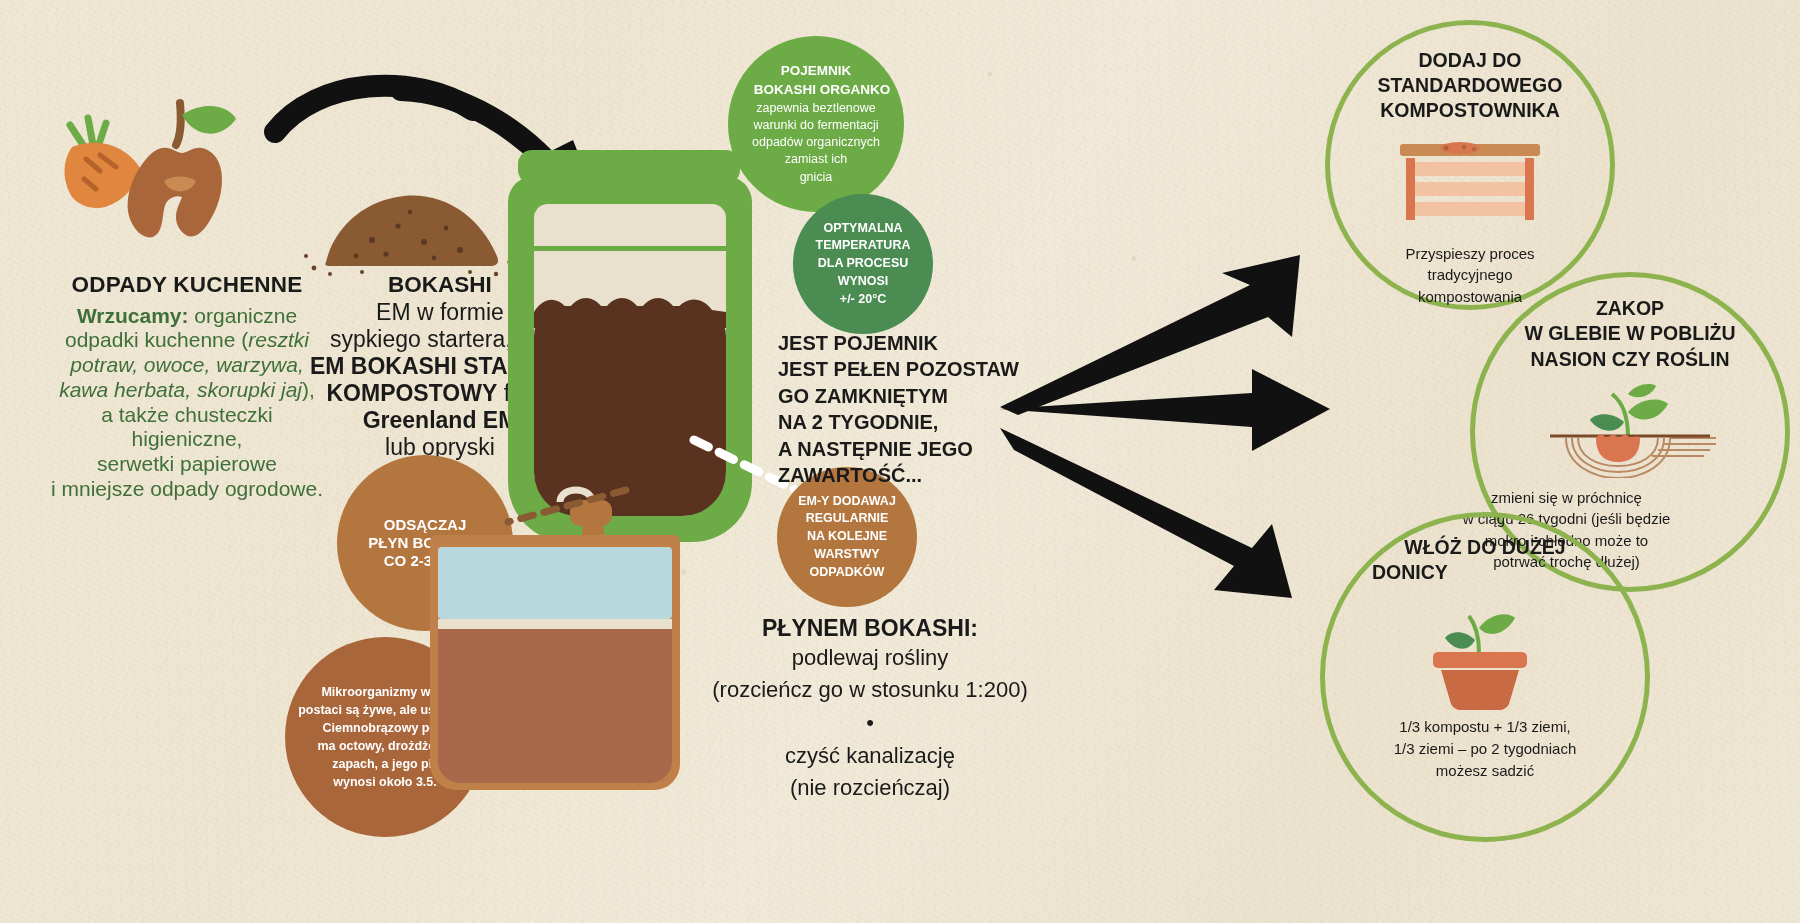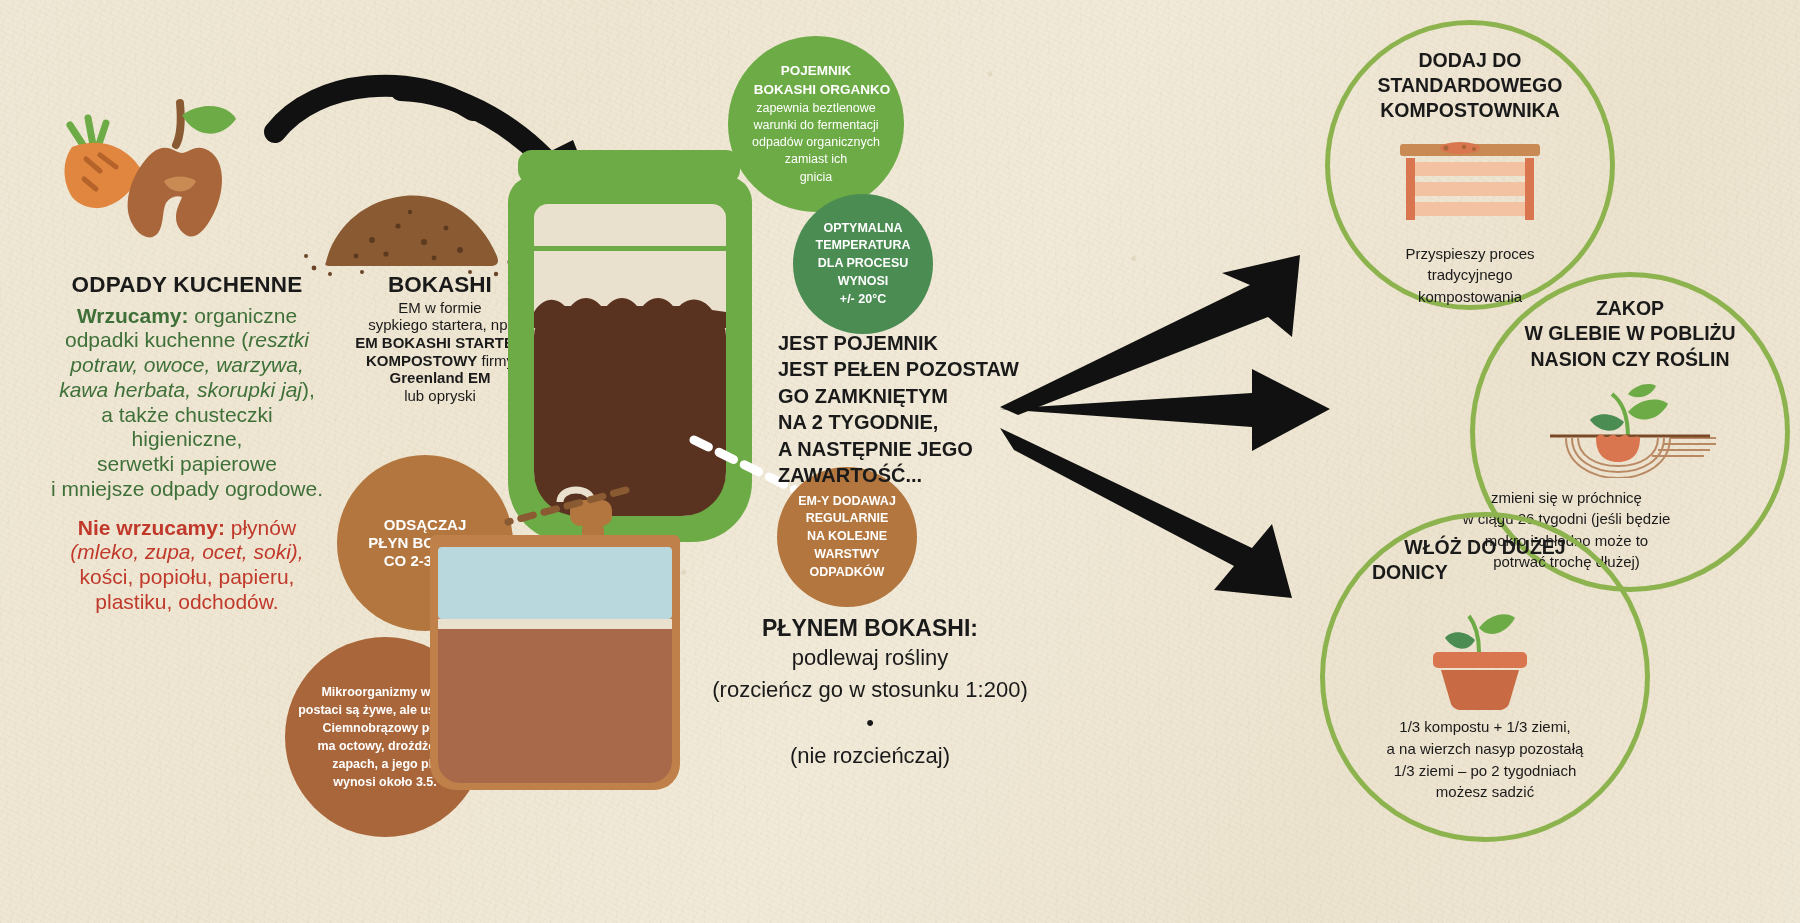--- a/index.html
+++ b/index.html
@@ -118,28 +118,20 @@
       <div>
         <span>odpadki kuchenne (</span><span class="ital">resztki</span>
       </div>
       <div class="ital">potraw, owoce, warzywa,</div>
       <div>
         <span class="ital">kawa herbata, skorupki jaj</span><span>),</span>
       </div>
       <div>a także chusteczki higieniczne,</div>
       <div>serwetki papierowe</div>
       <div>i mniejsze odpady ogrodowe.</div>
-    </div>
-    <div class="t-red" style="font-size:21px; margin-top:14px;">
-      <div>
-        <span class="bold">Nie wrzucamy:</span><span> płynów</span>
-      </div>
-      <div class="ital">(mleko, zupa, ocet, soki),</div>
-      <div>kości, popiołu, papieru,</div>
-      <div>plastiku, odchodów.</div>
     </div>
   </div>
 
   <svg class="arrow-svg" style="left:265px; top:70px; width:360px; height:130px;" viewBox="0 0 360 130">
     <path d="M10 62 C52 8 150 2 208 40" stroke="#111111" stroke-width="22" fill="none" stroke-linecap="round"></path>
     <path d="M136 20 C196 22 258 58 300 112" stroke="#111111" stroke-width="22" fill="none" stroke-linecap="round"></path>
     <polygon points="276,86 330,126 308,70" fill="#111111"></polygon>
   </svg>
 
   <div class="abs" style="left:300px; top:170px; width:240px; height:110px;">
@@ -165,21 +157,21 @@
           <circle cx="30" cy="104" r="2"></circle>
         <circle cx="196" cy="104" r="2.2"></circle>
           <circle cx="170" cy="102" r="2"></circle>
           <circle cx="62" cy="102" r="2"></circle>
       </g>
     </svg>
   </div>
 
   <div class="abs blk" style="left:300px; top:272px; width:280px;">
     <div class="hd-black" style="font-size:22.5px;">BOKASHI</div>
-    <div class="t-black" style="font-size:15px;text-align:center;">
+    <div class="t-black" style="font-size:23px;text-align:center;">
       <div>EM w formie</div>
       <div>sypkiego startera, np.</div>
       <div class="bold">EM BOKASHI STARTER</div>
       <div>
         <span class="bold">KOMPOSTOWY</span><span> firmy</span>
       </div>
       <div class="bold">Greenland EM</div>
       <div>lub opryski</div>
     </div>
   </div>
@@ -283,20 +275,21 @@
     <div>A NASTĘPNIE JEGO</div>
     <div>ZAWARTOŚĆ...</div>
   </div>
 
   <div class="abs blk" style="left:640px; top:615px; width:460px;">
     <div class="hd-black" style="font-size:23px;">PŁYNEM BOKASHI:</div>
     <div class="t-black" style="font-size:22px; line-height:1.45; ">
       <div>podlewaj rośliny</div>
       <div>(rozcieńcz go w stosunku 1:200)</div>
       <div class="sep-dot" style="margin:6px 0;">•</div>
+      <div>czyść kanalizację</div>
       <div>(nie rozcieńczaj)</div>
     </div>
   </div>
 
   <svg class="arrow-svg" style="left:1000px; top:255px; width:320px; height:160px;" viewBox="0 0 320 160">
     <polygon points="0,152 250,30 222,18 300,0 292,82 268,62 18,160" fill="#111111"></polygon>
   </svg>
 
   <svg class="arrow-svg" style="left:1000px; top:365px; width:330px; height:90px;" viewBox="0 0 330 90">
     <polygon points="0,44 252,28 252,4 330,44 252,86 252,62" fill="#111111"></polygon>
@@ -377,18 +370,17 @@
     <svg viewBox="0 0 130 110" width="130" height="110">
       <path d="M64 52 C64 34 60 24 54 16" stroke="#6cab45" stroke-width="4" fill="none"></path>
       <path d="M64 28 C76 12 94 12 100 18 C90 36 72 38 64 28 Z" fill="#6cab45"></path>
       <path d="M60 40 C48 28 34 32 30 38 C40 52 54 52 60 40 Z" fill="#4b8c53"></path>
       <rect x="18" y="52" width="94" height="16" rx="5" fill="#d9764f"></rect>
       <path d="M26 70 L104 70 L94 104 C92 108 88 110 84 110 L46 110 C42 110 38 108 36 104 Z" fill="#c86b44"></path>
     </svg>
   </div>
   <div class="abs blk" style="left:1325px; top:716px; width:320px; font-size:15px; line-height:1.45; color:#1a1a1a;">
     <div>1/3 kompostu + 1/3 ziemi,</div>
-    <div>a na wierzch nasyp pozostałą</div>
     <div>1/3 ziemi – po 2 tygodniach</div>
     <div>możesz sadzić</div>
   </div>
 
 </div>
 
 </body></html>

